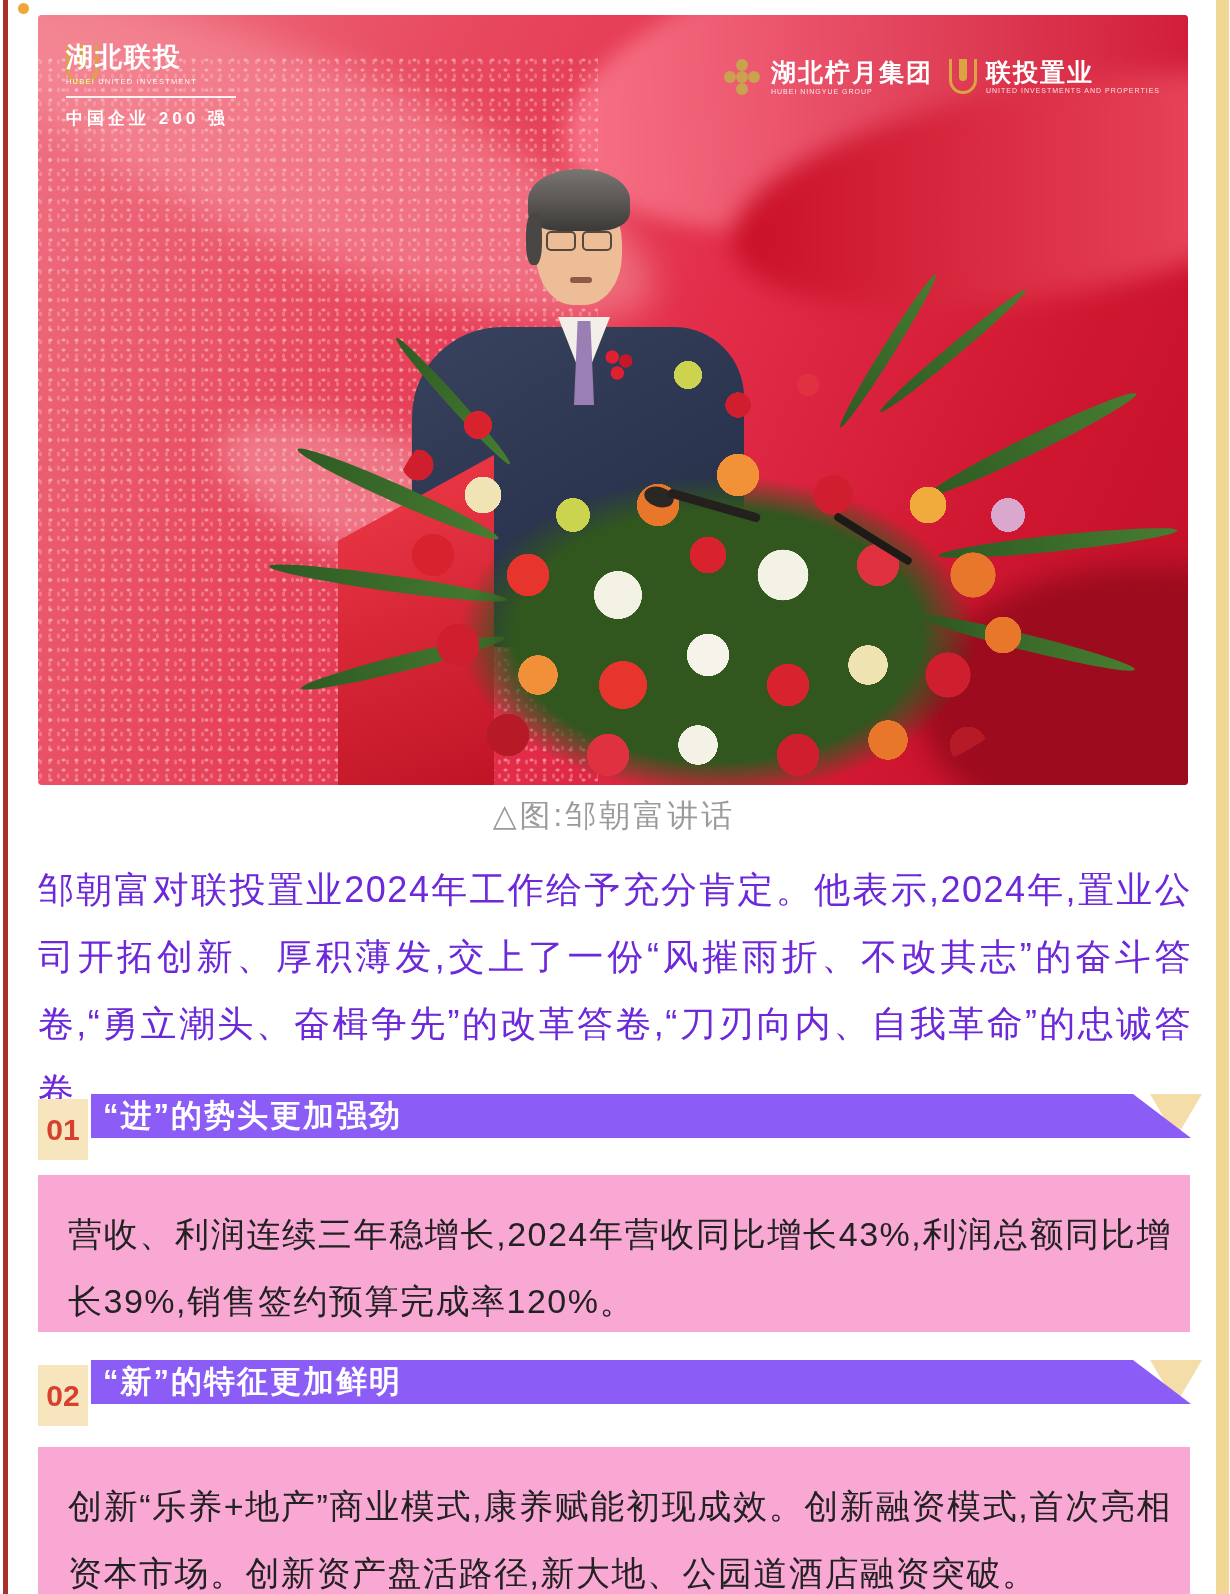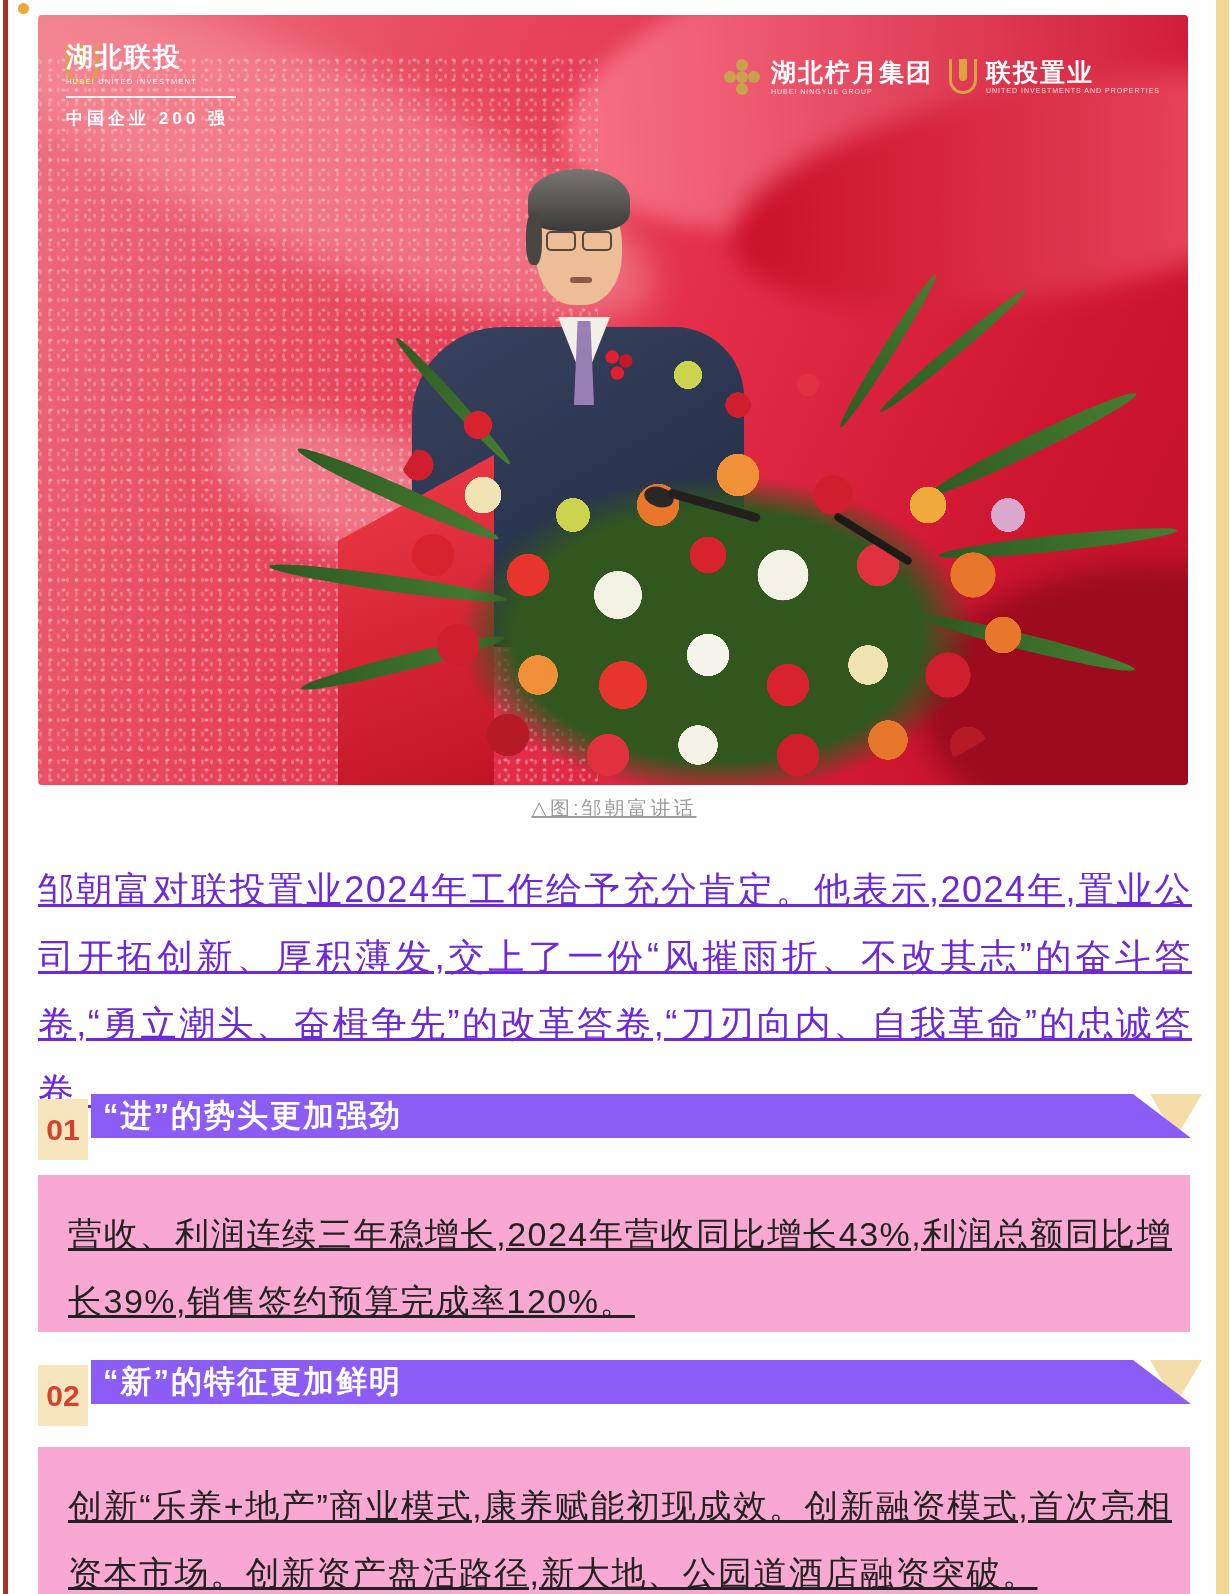--- a/index.html
+++ b/index.html
@@ -1,20 +1,20 @@
 <!DOCTYPE html>
 <html><head>
 <meta charset="utf-8">
 <style>
   html,body{margin:0;padding:0;}
   body{
     width:1230px;height:1594px;position:relative;background:#ffffff;
     font-family:"Liberation Sans","DejaVu Sans",sans-serif;overflow:hidden;
   }
-  .abs{position:absolute;text-decoration:underline;}
+  .abs{position:absolute;}
 
   
   .left-rule{left:3px;top:0;width:5px;height:1594px;background:#a8322a;}
   .right-strip{left:1216px;top:0;width:13px;height:1594px;background:#f2d694;}
   .top-dot{left:18px;top:3px;width:11px;height:11px;border-radius:50%;background:#f0a73a;}
 
   
   .photo{
     left:38px;top:15px;width:1150px;height:770px;border-radius:4px;overflow:hidden;
     background:linear-gradient(115deg,#ee7383 0%,#e84a60 28%,#e22c48 55%,#cf1630 80%,#c01028 100%);
@@ -134,21 +134,21 @@
   .logo-right .blk{position:static;display:flex;align-items:center;gap:9px;}
   .flower-emblem{position:static;width:12px;height:12px;border-radius:50%;background:#caa14e;
     box-shadow:12px 0 0 #caa14e,-12px 0 0 #caa14e,0 12px 0 #caa14e,0 -12px 0 #caa14e;
     margin:12px 14px;flex:0 0 auto;}
   .logo-right .txt{position:static;}
   .logo-right .cn{position:static;font-size:25px;font-weight:bold;letter-spacing:2px;line-height:1.05;}
   .logo-right .en{position:static;font-size:7px;letter-spacing:1px;opacity:.85;margin-top:2px;}
   .u-emblem.small{width:22px;height:32px;}
 
   
-  .caption{left:38px;top:795px;width:1152px;text-align:center;font-size:20px;color:#9b9b9b;
+  .caption{left:38px;top:795px;width:1152px;text-align:center;font-size:31px;color:#9b9b9b;
     letter-spacing:3px;}
   .intro{left:38px;top:856px;width:1154px;font-size:36px;line-height:67px;color:#6d28d9;
     letter-spacing:1.5px;text-align:justify;}
 
   .sec-head{width:1164px;height:66px;}
   .sec-head .tri{position:absolute;left:1112px;top:0;width:0;height:0;z-index:0;
     border-left:26px solid transparent;border-right:26px solid transparent;
     border-top:44px solid #f5ddaa;}
   .sec-head .numbox{position:absolute;left:0;top:5px;width:50px;height:61px;background:#f7e5bd;
     color:#d6402e;font-size:30px;font-weight:bold;display:flex;align-items:center;

